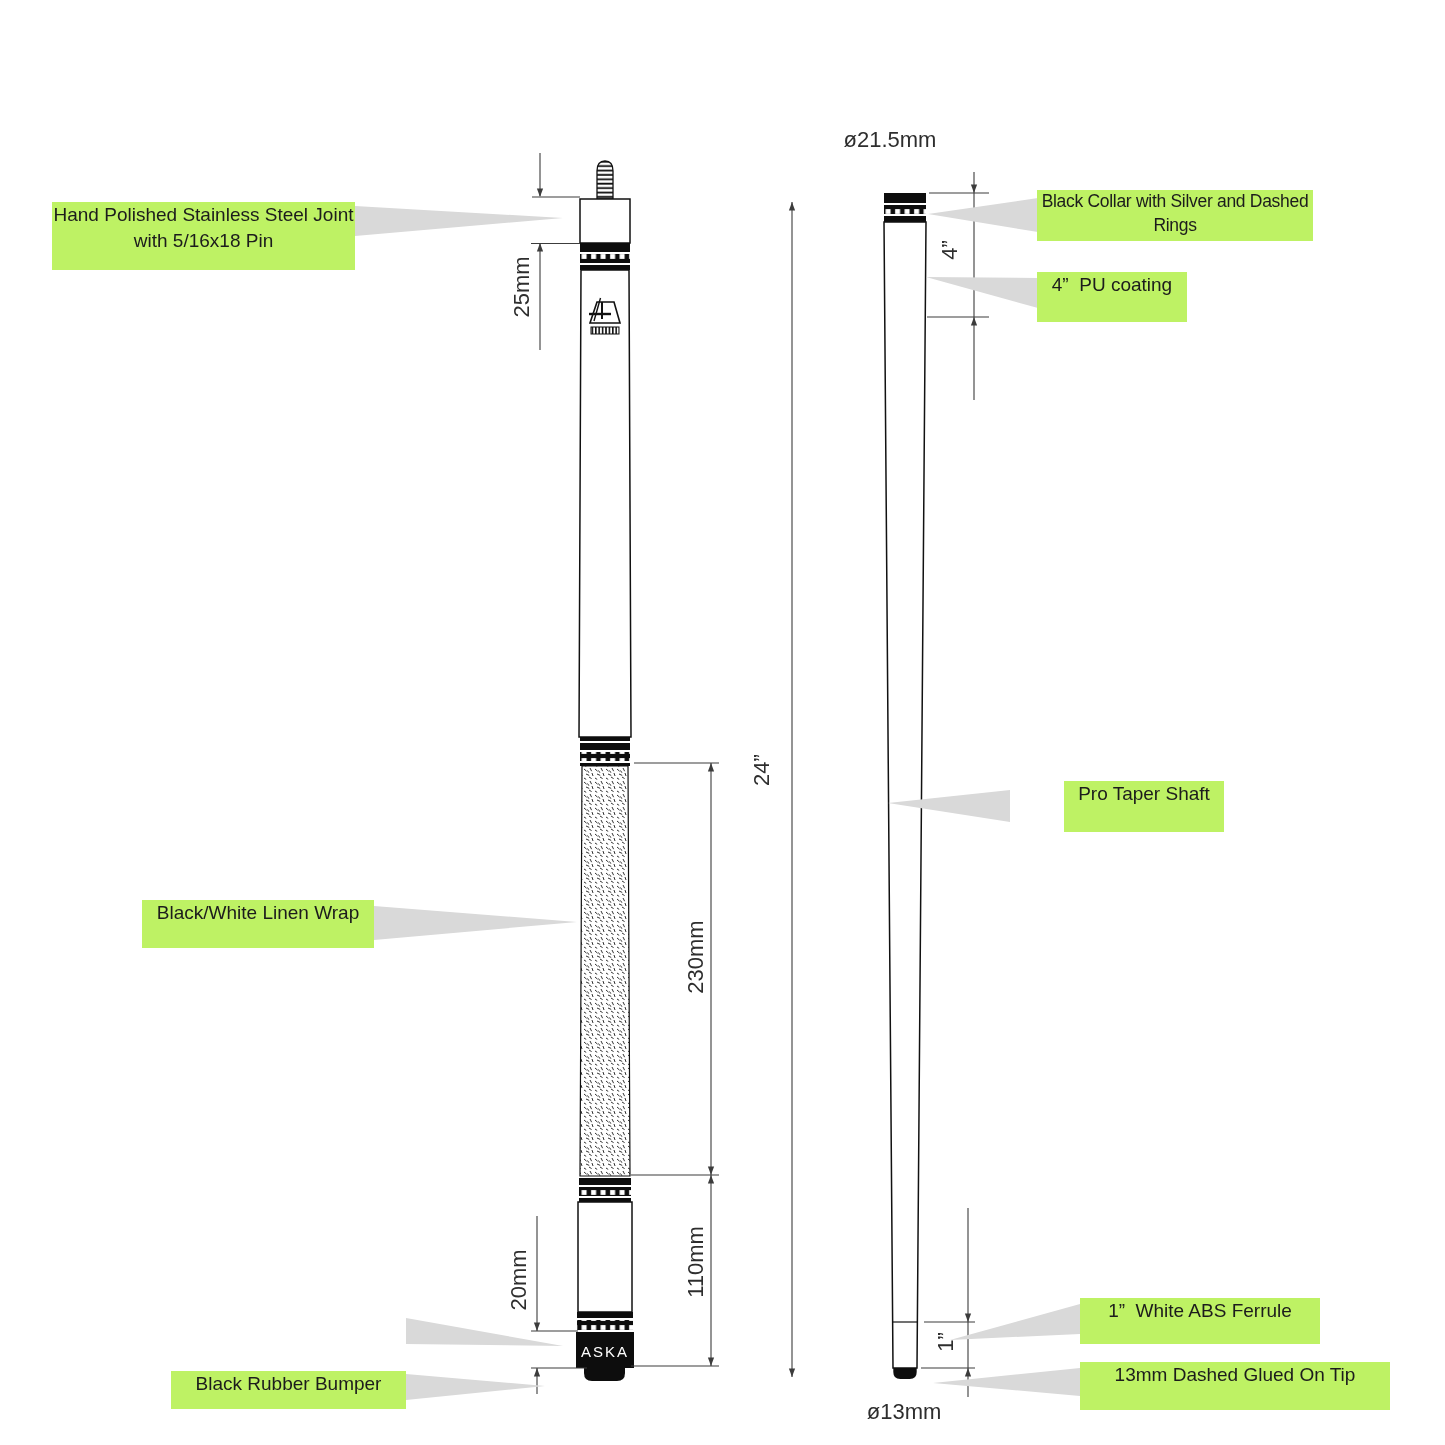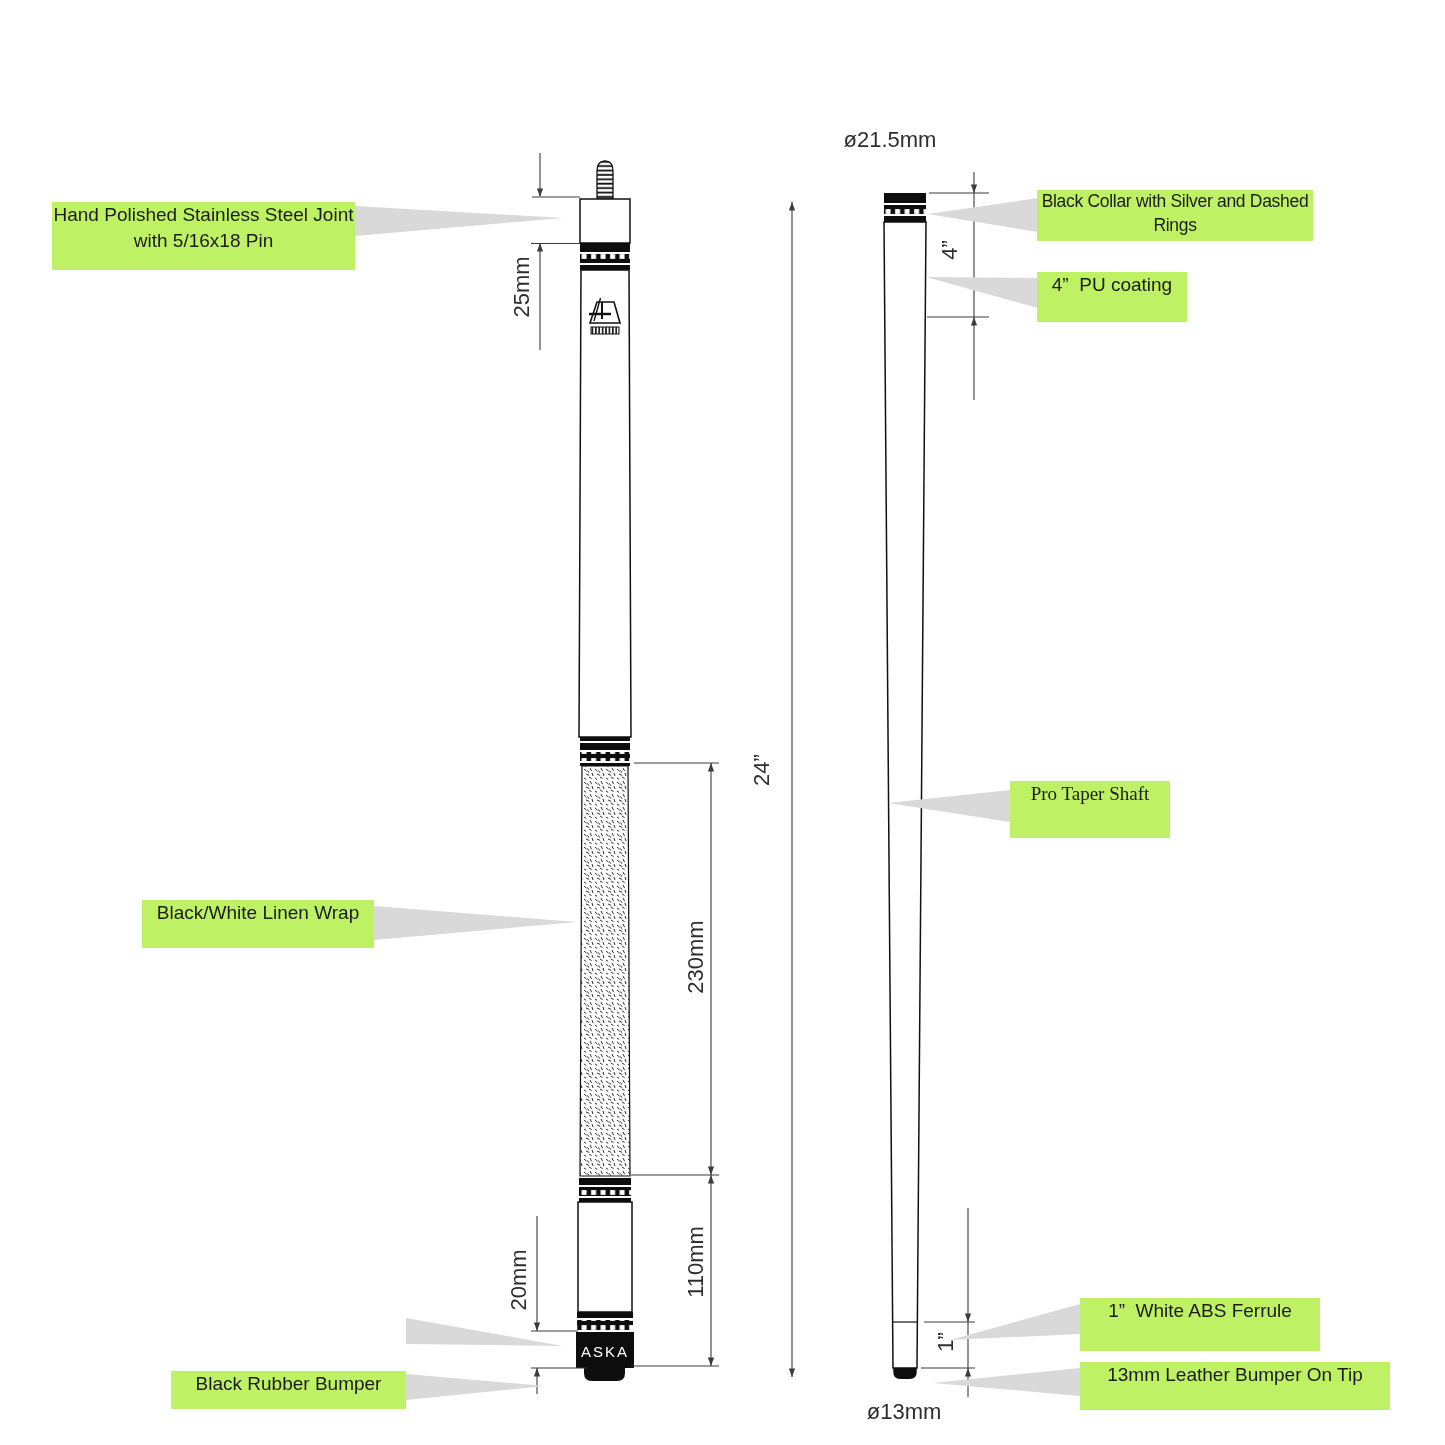--- a/index.html
+++ b/index.html
@@ -160,39 +160,39 @@
   </div>
 
   <div class="co small" style="left:1037px;top:190px;width:276px;height:51px;">
     <div>Black Collar with Silver and Dashed Rings</div>
   </div>
 
   <div class="co" style="left:1037px;top:272px;width:150px;height:50px;">
     <div>4”  PU coating</div>
   </div>
 
-  <div class="co" style="left:1010px;top:781px;width:160px;height:57px;font-family:Liberation Serif, serif;">
+  <div class="co" style="left:1064px;top:781px;width:160px;height:51px;">
     <div>Pro Taper Shaft</div>
   </div>
 
   <div class="co" style="left:142px;top:900px;width:232px;height:48px;">
     <div>Black/White Linen Wrap</div>
   </div>
 
 
   <div class="co" style="left:171px;top:1371px;width:235px;height:38px;">
     <div>Black Rubber Bumper</div>
   </div>
 
-  <div class="co" style="left:1080px;top:1298px;width:240px;height:53px;">
+  <div class="co" style="left:1080px;top:1298px;width:240px;height:46px;">
     <div>1”  White ABS Ferrule</div>
   </div>
 
   <div class="co" style="left:1080px;top:1362px;width:310px;height:48px;">
-    <div>13mm Leather Bumper On Tip</div>
+    <div>13mm Dashed Glued On Tip</div>
   </div>
 
   <div class="dimlbl rot" style="left:522px;top:287px;">25mm</div>
   <div class="dimlbl rot" style="left:950px;top:250px;">4”</div>
   <div class="dimlbl rot" style="left:762px;top:770px;">24”</div>
   <div class="dimlbl rot" style="left:696px;top:957px;">230mm</div>
   <div class="dimlbl rot" style="left:696px;top:1262px;">110mm</div>
   <div class="dimlbl rot" style="left:519px;top:1280px;">20mm</div>
   <div class="dimlbl rot" style="left:946px;top:1342px;">1”</div>
   <div class="dimlbl" style="left:890px;top:140px;">ø21.5mm</div>

